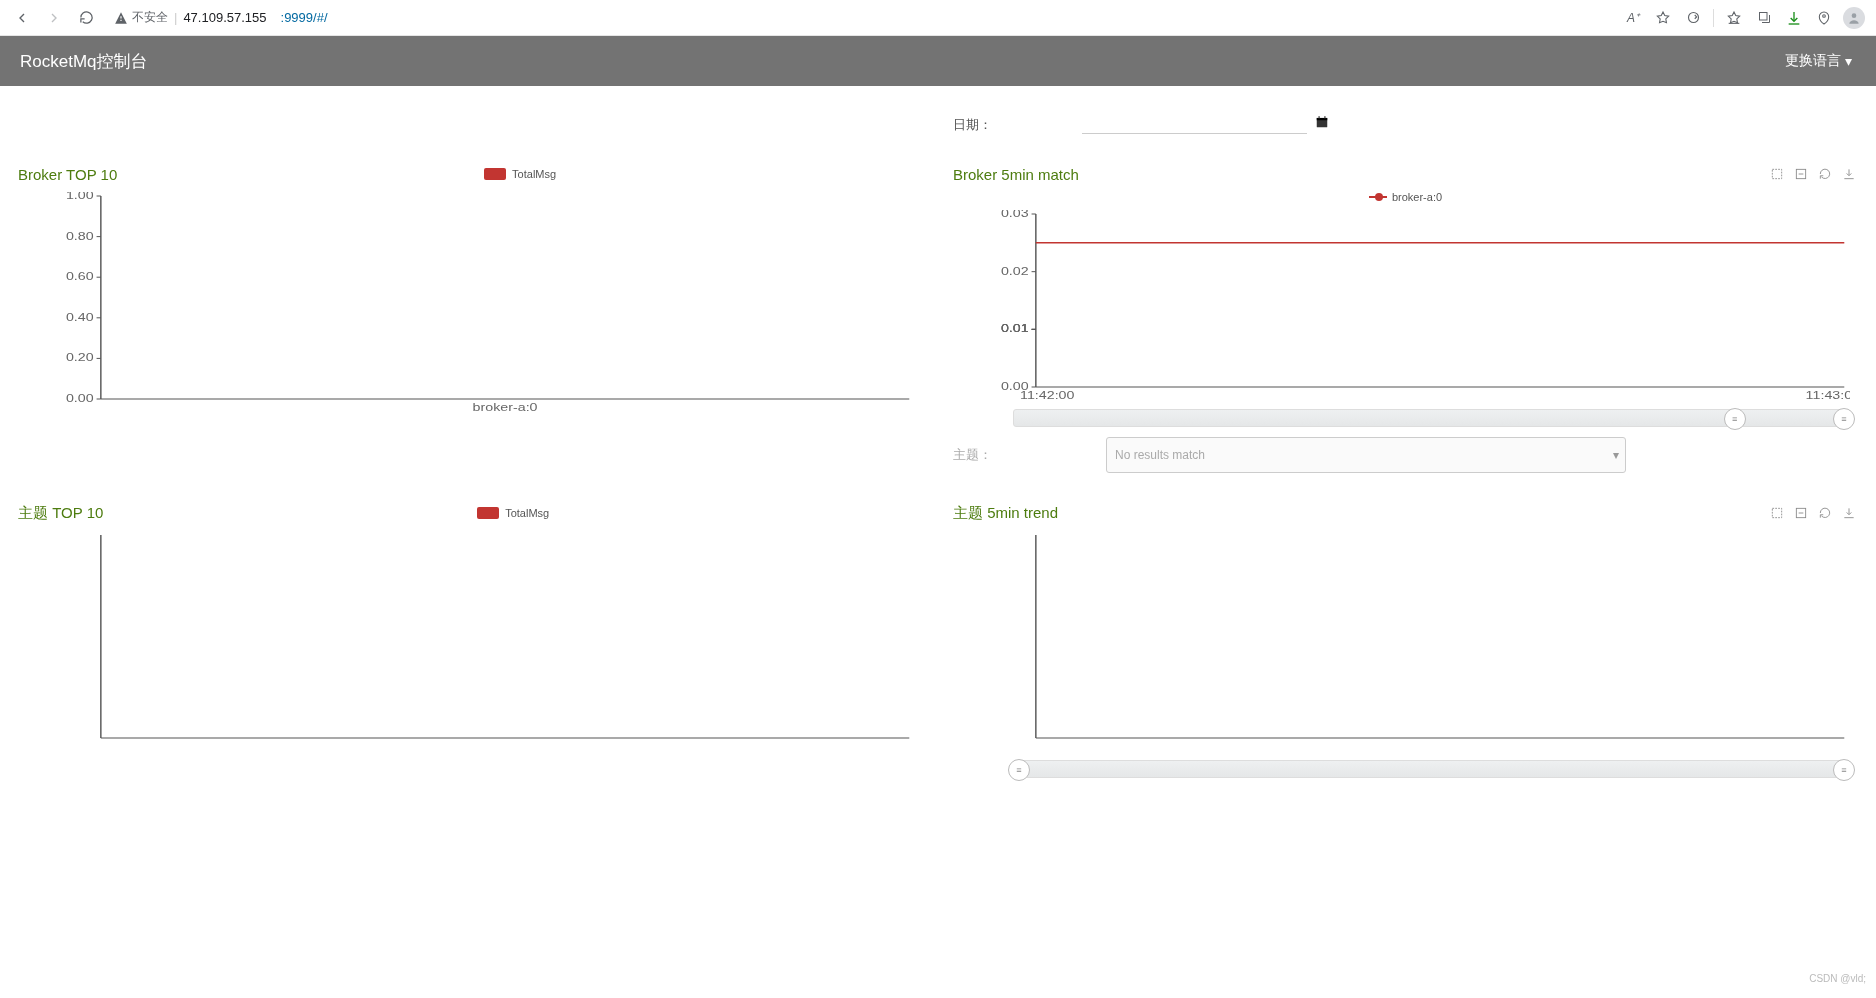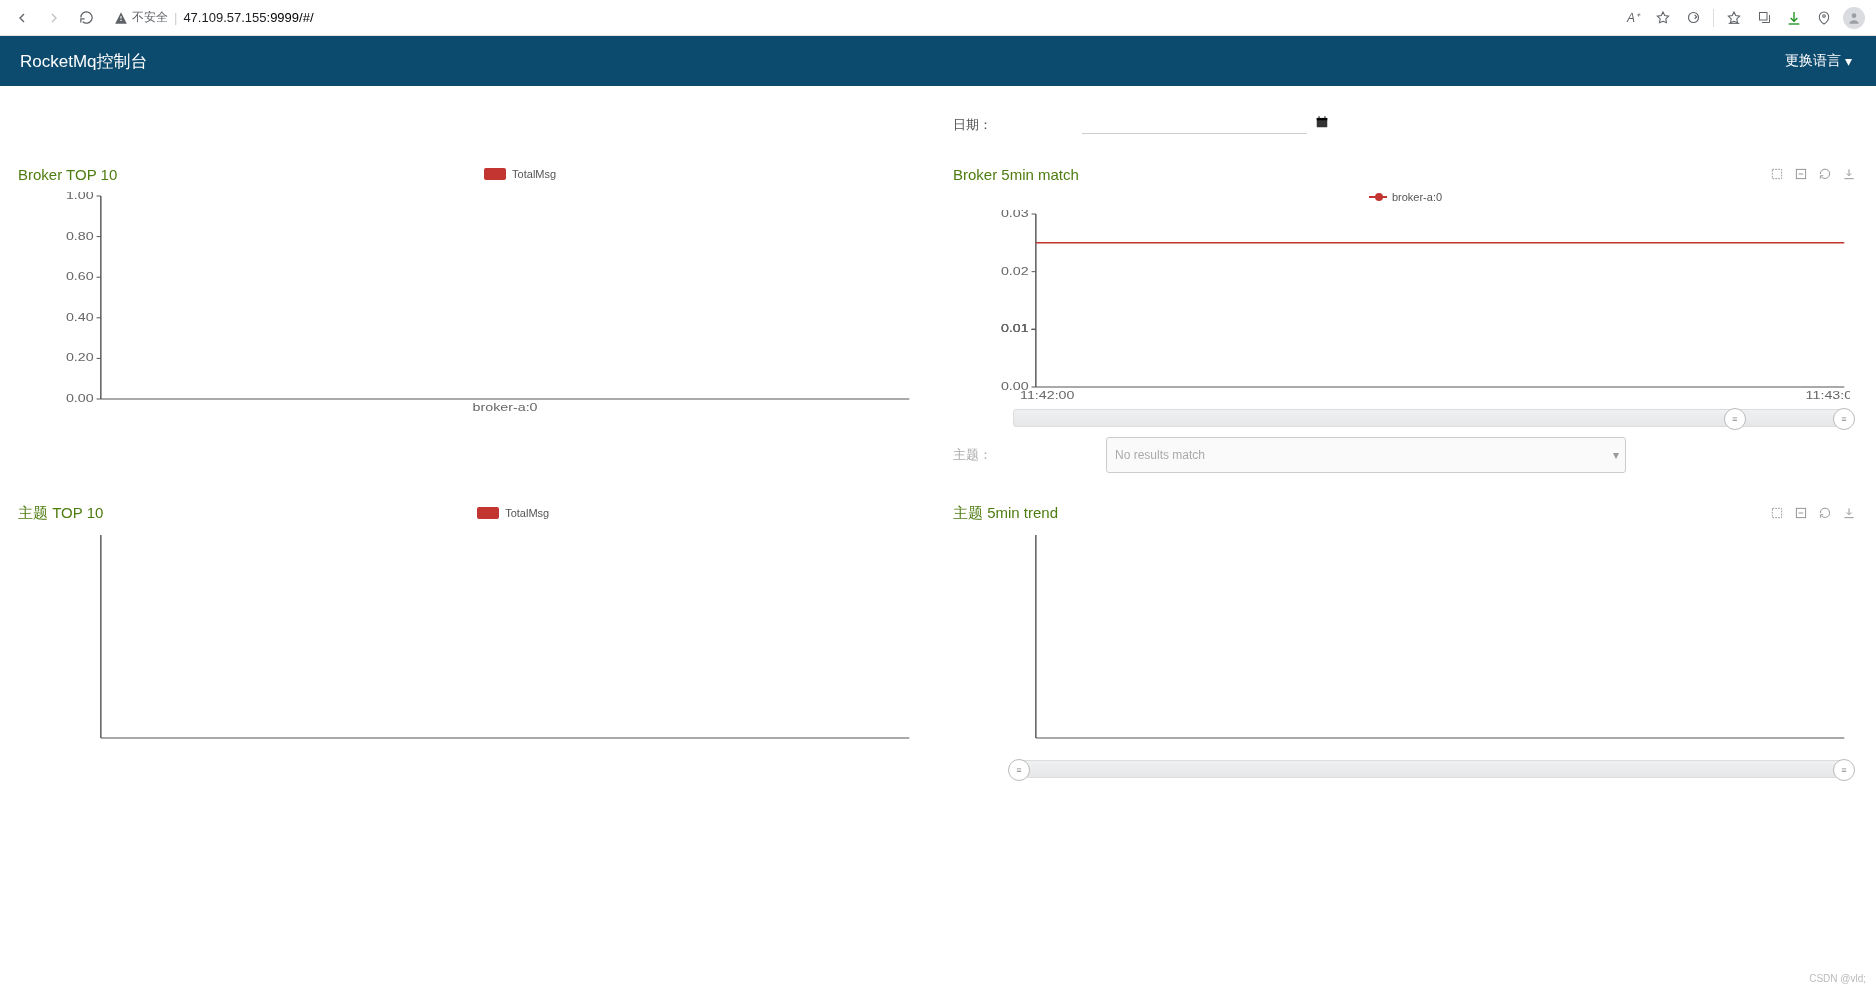--- a/index.html
+++ b/index.html
@@ -4,27 +4,27 @@
   <style>
     * { margin: 0; padding: 0; box-sizing: border-box; }
     body { font-family: -apple-system, "Segoe UI", "Microsoft YaHei", sans-serif; background: #fff; color: #333; font-size: 13px; overflow-x: hidden; }
 
     
     .chrome-bar { height: 36px; display: flex; align-items: center; padding: 12px 8px; background: #fff; border-bottom: 1px solid #e5e5e5; gap: 4px; }
     .chrome-icon { width: 28px; height: 28px; display: inline-flex; align-items: center; justify-content: center; color: #5f6368; border-radius: 50%; cursor: pointer; }
     .addr-wrap { flex: 1; display: flex; align-items: center; gap: 6px; height: 28px; padding: 0 10px; }
     .insecure { display: inline-flex; align-items: center; gap: 4px; color: #5f6368; font-size: 12px; }
     .url-text { color: #202124; font-size: 13px; }
-    .url-text .muted { color: #000000; }
+    .url-text .muted { color: #0369a1; margin-left: 14px; }
     .chrome-right { display: flex; align-items: center; gap: 2px; }
     .divider-v { width: 1px; height: 18px; background: #ddd; margin: 0 4px; }
     .avatar-circle { width: 22px; height: 22px; border-radius: 50%; background: #dadce0; display: inline-flex; align-items: center; justify-content: center; }
 
     
-    .nav { height: 50px; background: #0c4a6e; display: flex; align-items: center; padding: 0 10px; color: #fff; }
+    .nav { height: 50px; background: #737373; display: flex; align-items: center; padding: 0 10px; color: #fff; }
     .brand { font-size: 17px; padding: 0 10px; }
     .nav-items { display: flex; height: 100%; }
     .nav-item { padding: 0 22px; display: flex; align-items: center; font-size: 14px; cursor: pointer; color: #eefaf6; }
     .nav-item.active { background: #17b191; color: #fff; }
     .nav-spacer { flex: 1; }
     .lang { display: flex; align-items: center; gap: 4px; padding: 0 14px; cursor: pointer; font-size: 14px; }
 
     
     .page { padding: 30px 18px 0 18px; }
     .row { display: flex; gap: 30px; margin-bottom: 20px; }

